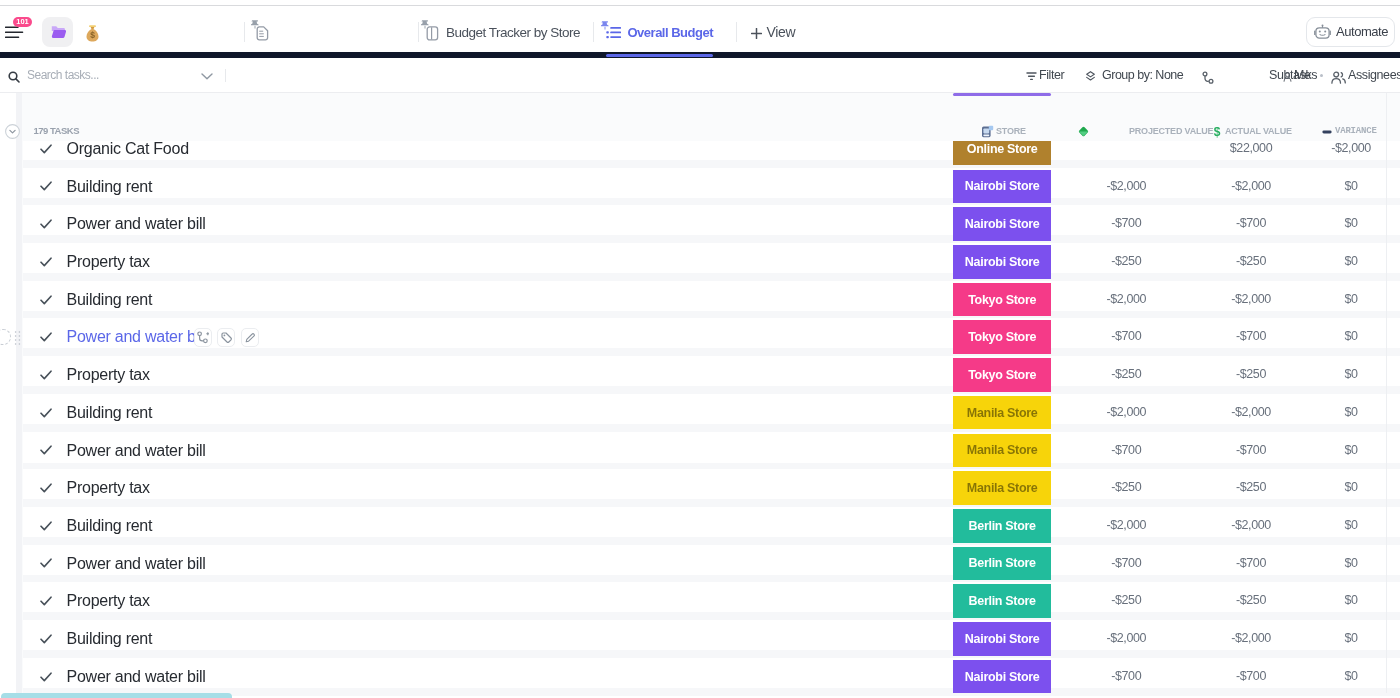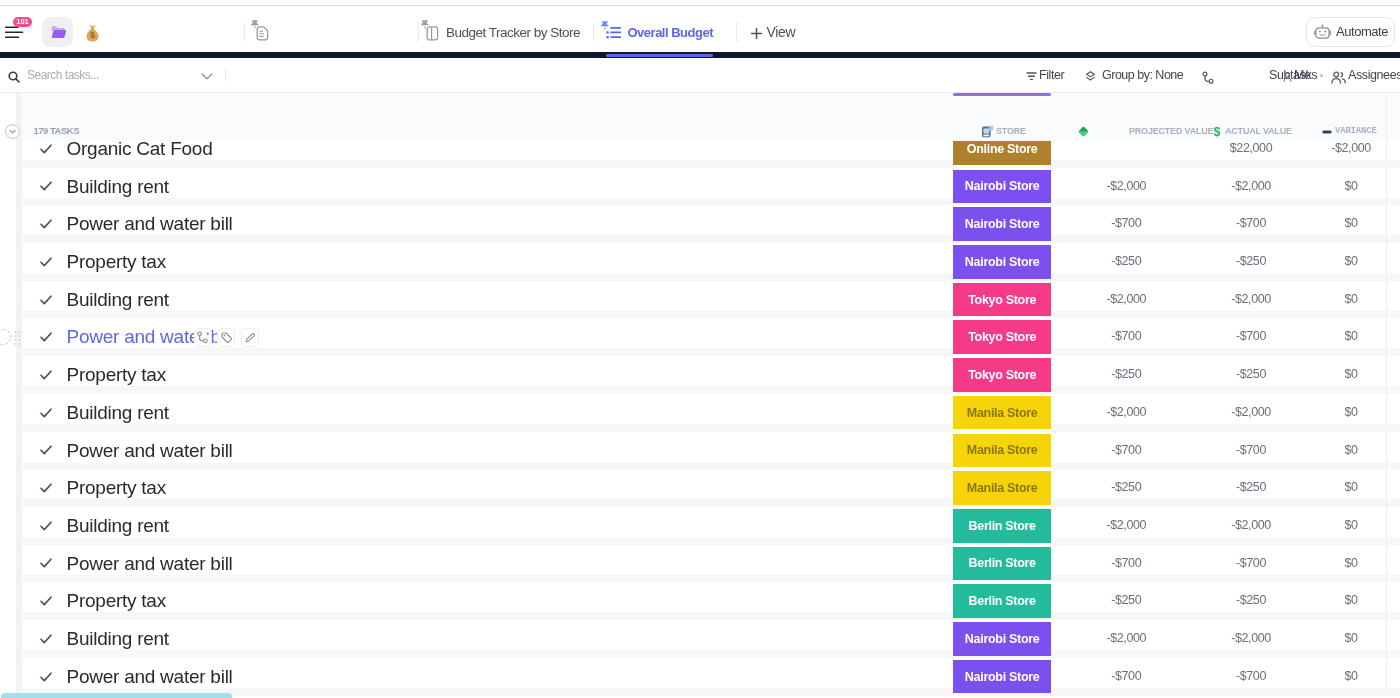--- a/index.html
+++ b/index.html
@@ -28,21 +28,21 @@
 
 
 #content { position:absolute; left:0; top:92.5px; width:1400px; height:605.5px; background:#fafbfc; overflow:hidden; }
 #leftwhite { position:absolute; left:0; top:0; width:16px; height:100%; background:#ffffff; z-index:5; }
 #leftband { position:absolute; left:16px; top:0; width:6px; height:100%; background:#f2f3f6; z-index:5; }
 #vline { position:absolute; left:1386px; top:0; width:1px; height:600.5px; background:#edeff2; z-index:7; }
 
 .row { position:absolute; left:22.5px; width:1377.5px; height:37.714px;
   background:linear-gradient(to bottom, #ffffff 30.5px, #f6f7f9 30.5px); }
 .chk { position:absolute; left:17px; top:0; height:100%; display:flex; align-items:center; }
-.nm { position:absolute; left:44px; top:0; height:37.714px; line-height:37.714px; font-size:19px; letter-spacing:-0.25px; color:#272b31; }
+.nm { position:absolute; left:44px; top:0; height:37.714px; line-height:37.714px; font-size:16px; letter-spacing:-0.25px; color:#272b31; }
 .nm.hov { color:#5b67e8; }
 .tag { position:absolute; left:930.5px; top:2px; width:98.3px; height:33.7px; display:flex; align-items:center; justify-content:center; font-size:12.5px; font-weight:700; letter-spacing:-0.3px; }
 .val { position:absolute; top:0; height:37.714px; line-height:37.714px; font-size:12.5px; letter-spacing:-0.4px; color:#68707c; text-align:center; }
 .v1 { left:1029.5px; width:148.5px; }
 .v2 { left:1178px; width:101px; }
 .v3 { left:1279px; width:99px; }
 .abtn { position:absolute; top:10px; width:18.5px; height:19px; background:#fff; border:1px solid #ebedf0; border-radius:5px; display:flex; align-items:center; justify-content:center; }
 
 
 #ghdr { position:absolute; left:22.5px; top:0; width:1377.5px; height:48px; background:#fafbfc; z-index:6; }

